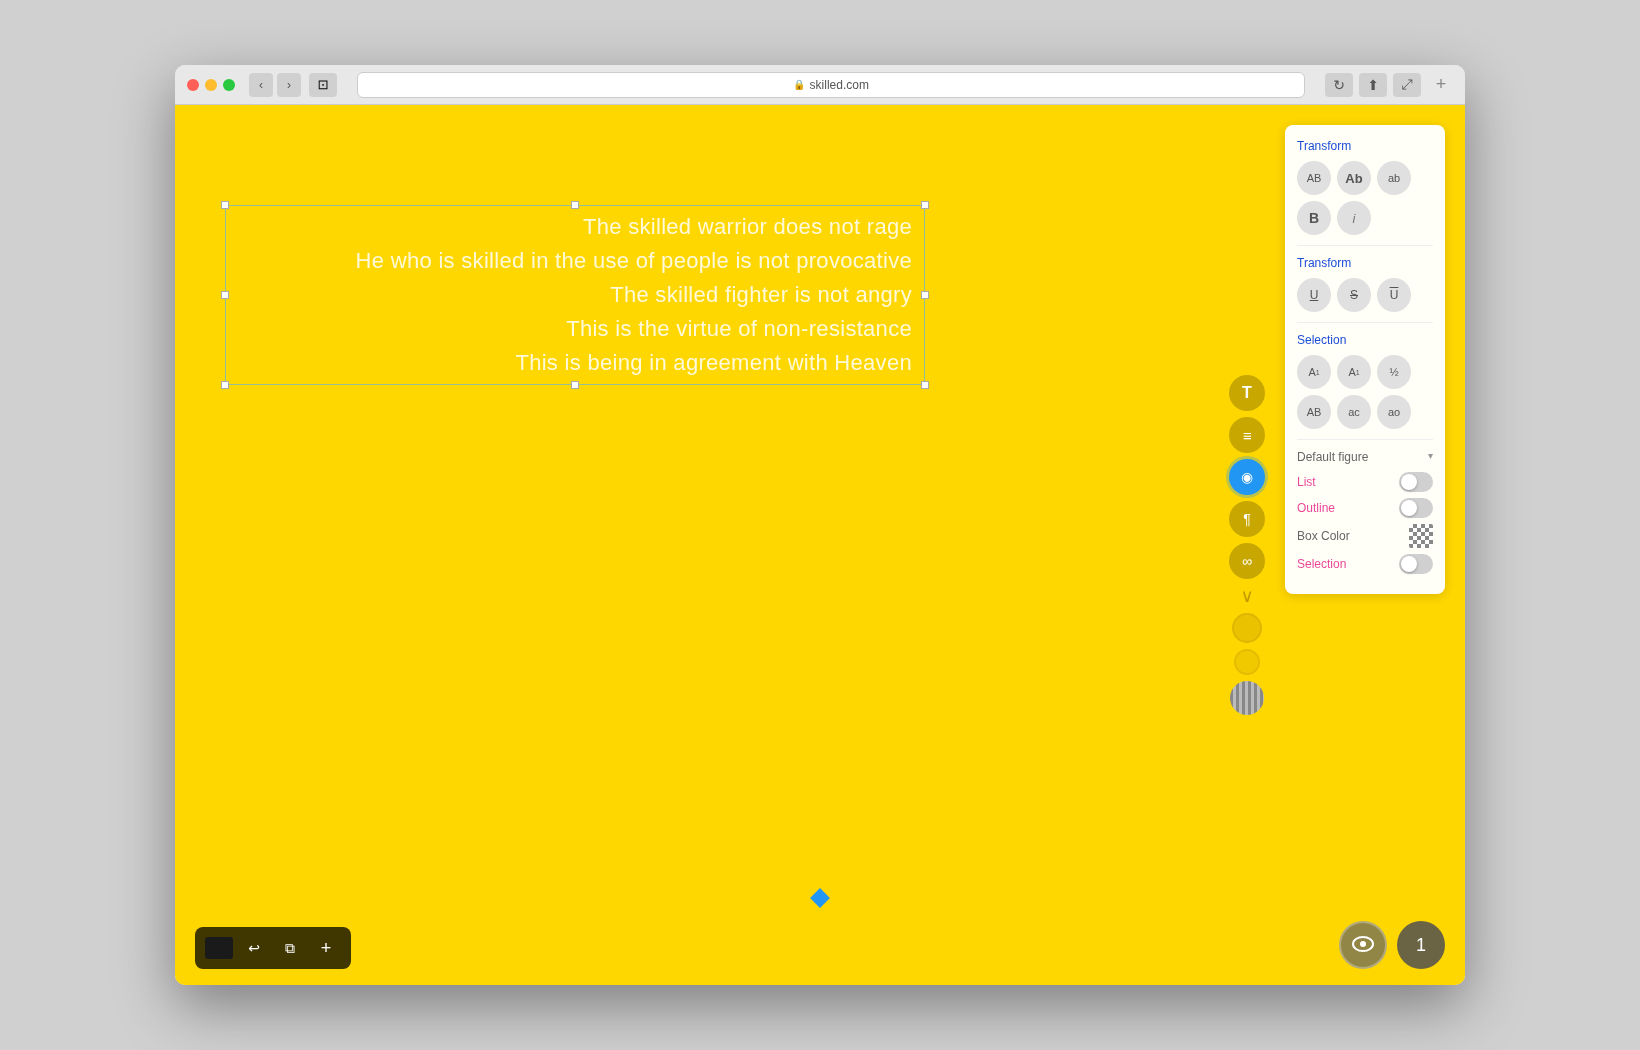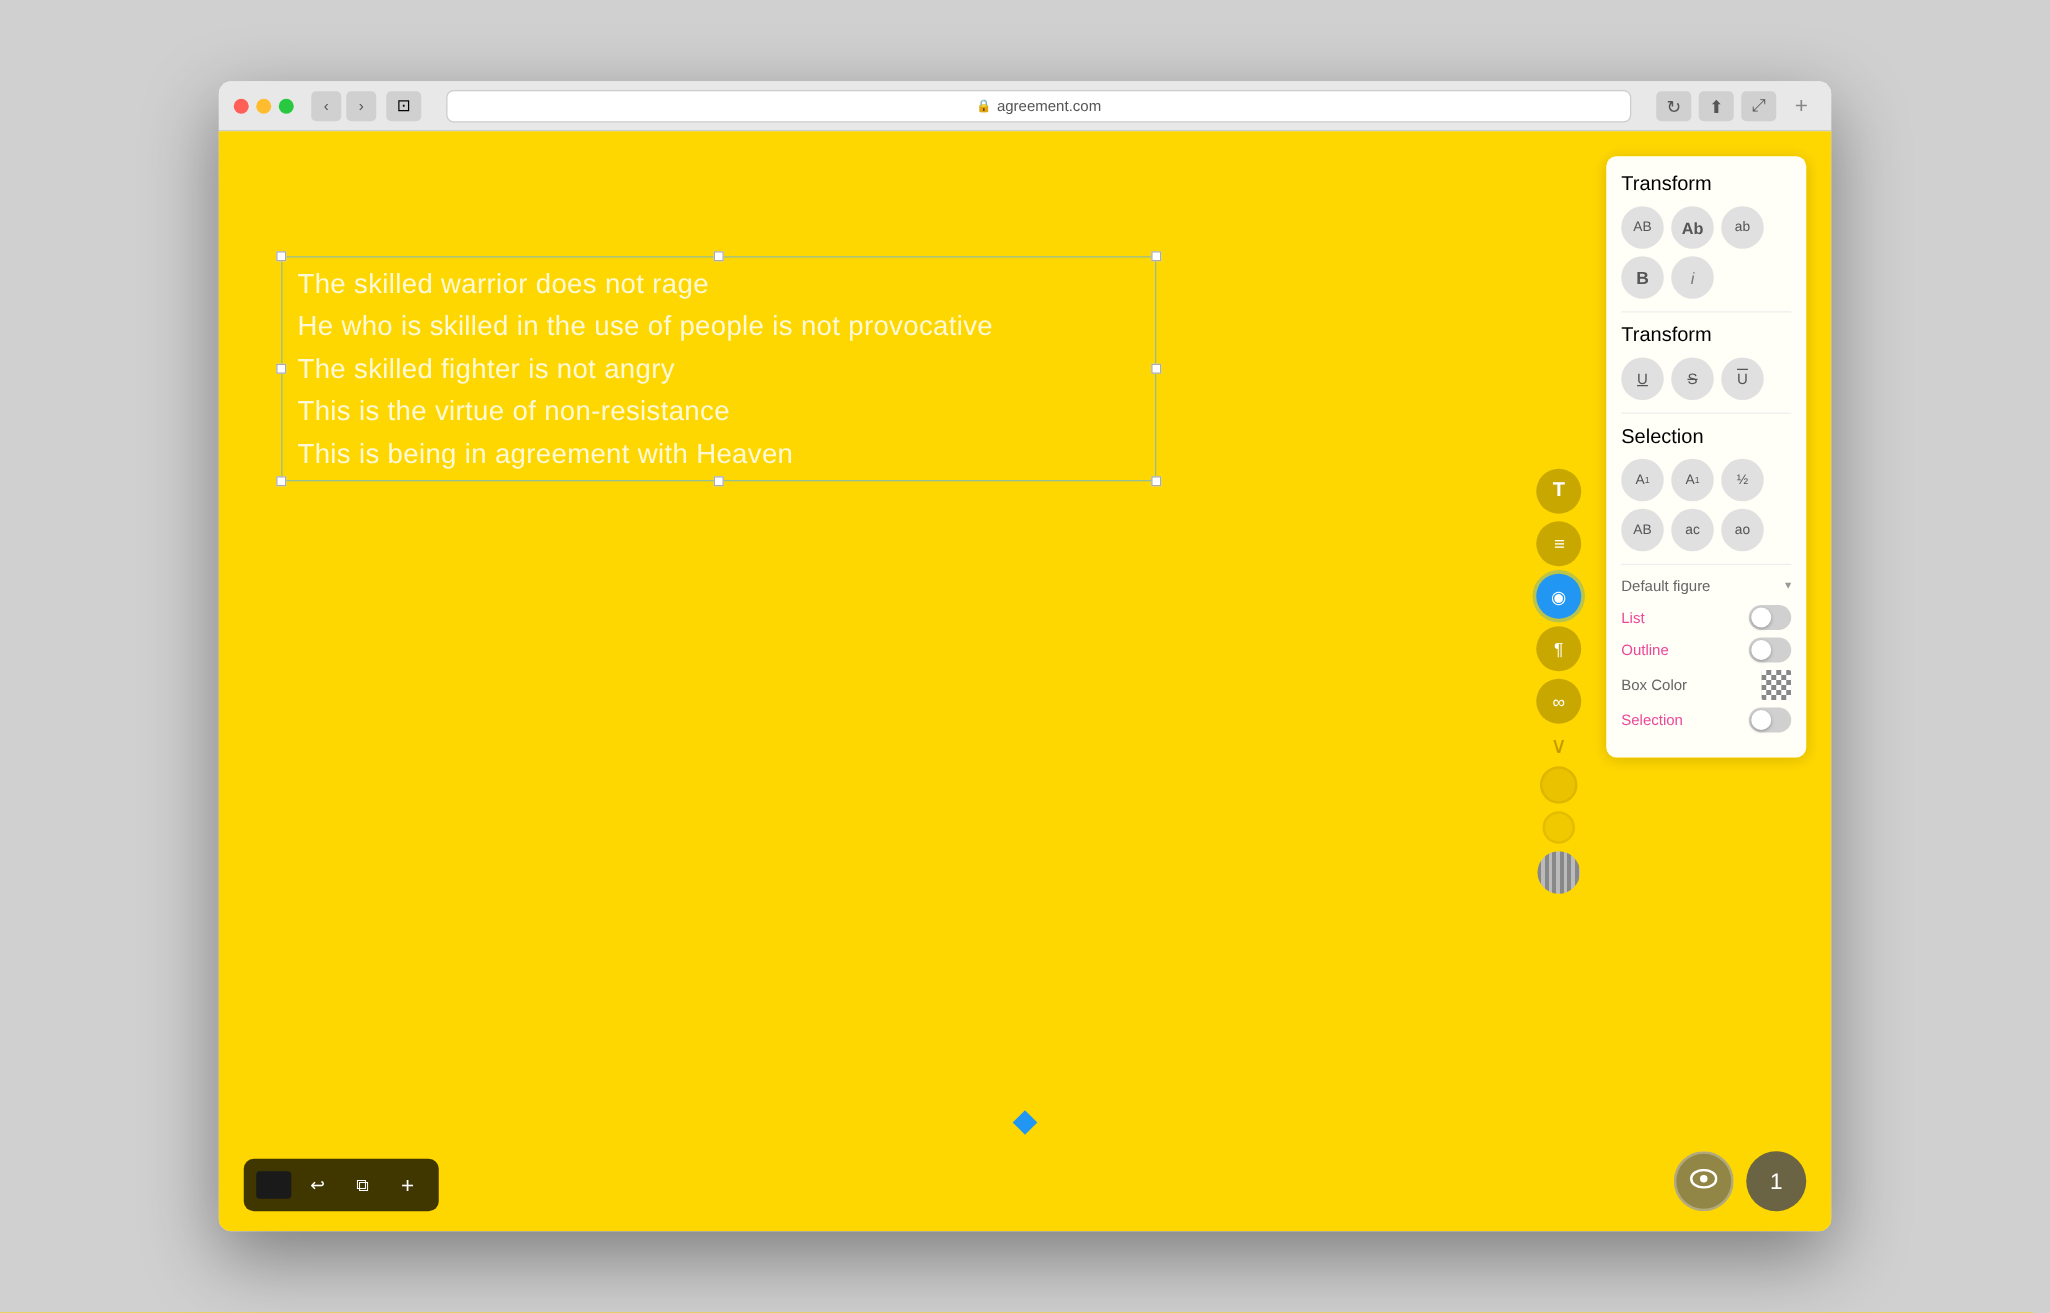--- a/index.html
+++ b/index.html
@@ -140,20 +140,21 @@
       padding: 4px;
       background: transparent;
     }
     .text-line {
       display: block;
       padding: 4px 8px;
       font-size: 22px;
       color: rgba(255,255,255,0.85);
       font-weight: 400;
       letter-spacing: 0.3px;
+      text-align: right;
     }
     
     .handle {
       position: absolute;
       width: 8px;
       height: 8px;
       background: white;
       border: 1px solid #aaa;
     }
     .handle.tl { top: -4px; left: -4px; }
@@ -185,22 +186,22 @@
       width: 160px;
       background: rgba(255,255,255,0.97);
       border-radius: 8px;
       padding: 14px 12px;
       font-size: 12px;
       color: #444;
       box-shadow: 0 2px 12px rgba(0,0,0,0.15);
     }
 
     .panel-section-title {
-      font-size: 16px;
-      color: #000000;
+      font-size: 12px;
+      color: #1d4ed8;
       margin-bottom: 8px;
       font-weight: 400;
     }
 
     .btn-row {
       display: flex;
       gap: 6px;
       margin-bottom: 6px;
     }
 
@@ -461,21 +462,21 @@
     </div>
     <div class="nav-buttons">
       <button class="nav-btn">‹</button>
       <button class="nav-btn">›</button>
     </div>
     <button class="sidebar-toggle">
       <span>⊡</span>
     </button>
     <div class="address-bar">
       <span class="lock-icon">🔒</span>
-      <span>agreement.com</span>
+      <span>skilled.com</span>
     </div>
     <div class="toolbar-actions">
       <button class="toolbar-btn">
         <span>↻</span>
       </button>
       <button class="toolbar-btn">
         <span>⬆</span>
       </button>
       <button class="toolbar-btn">
         <span>⤢</span>

